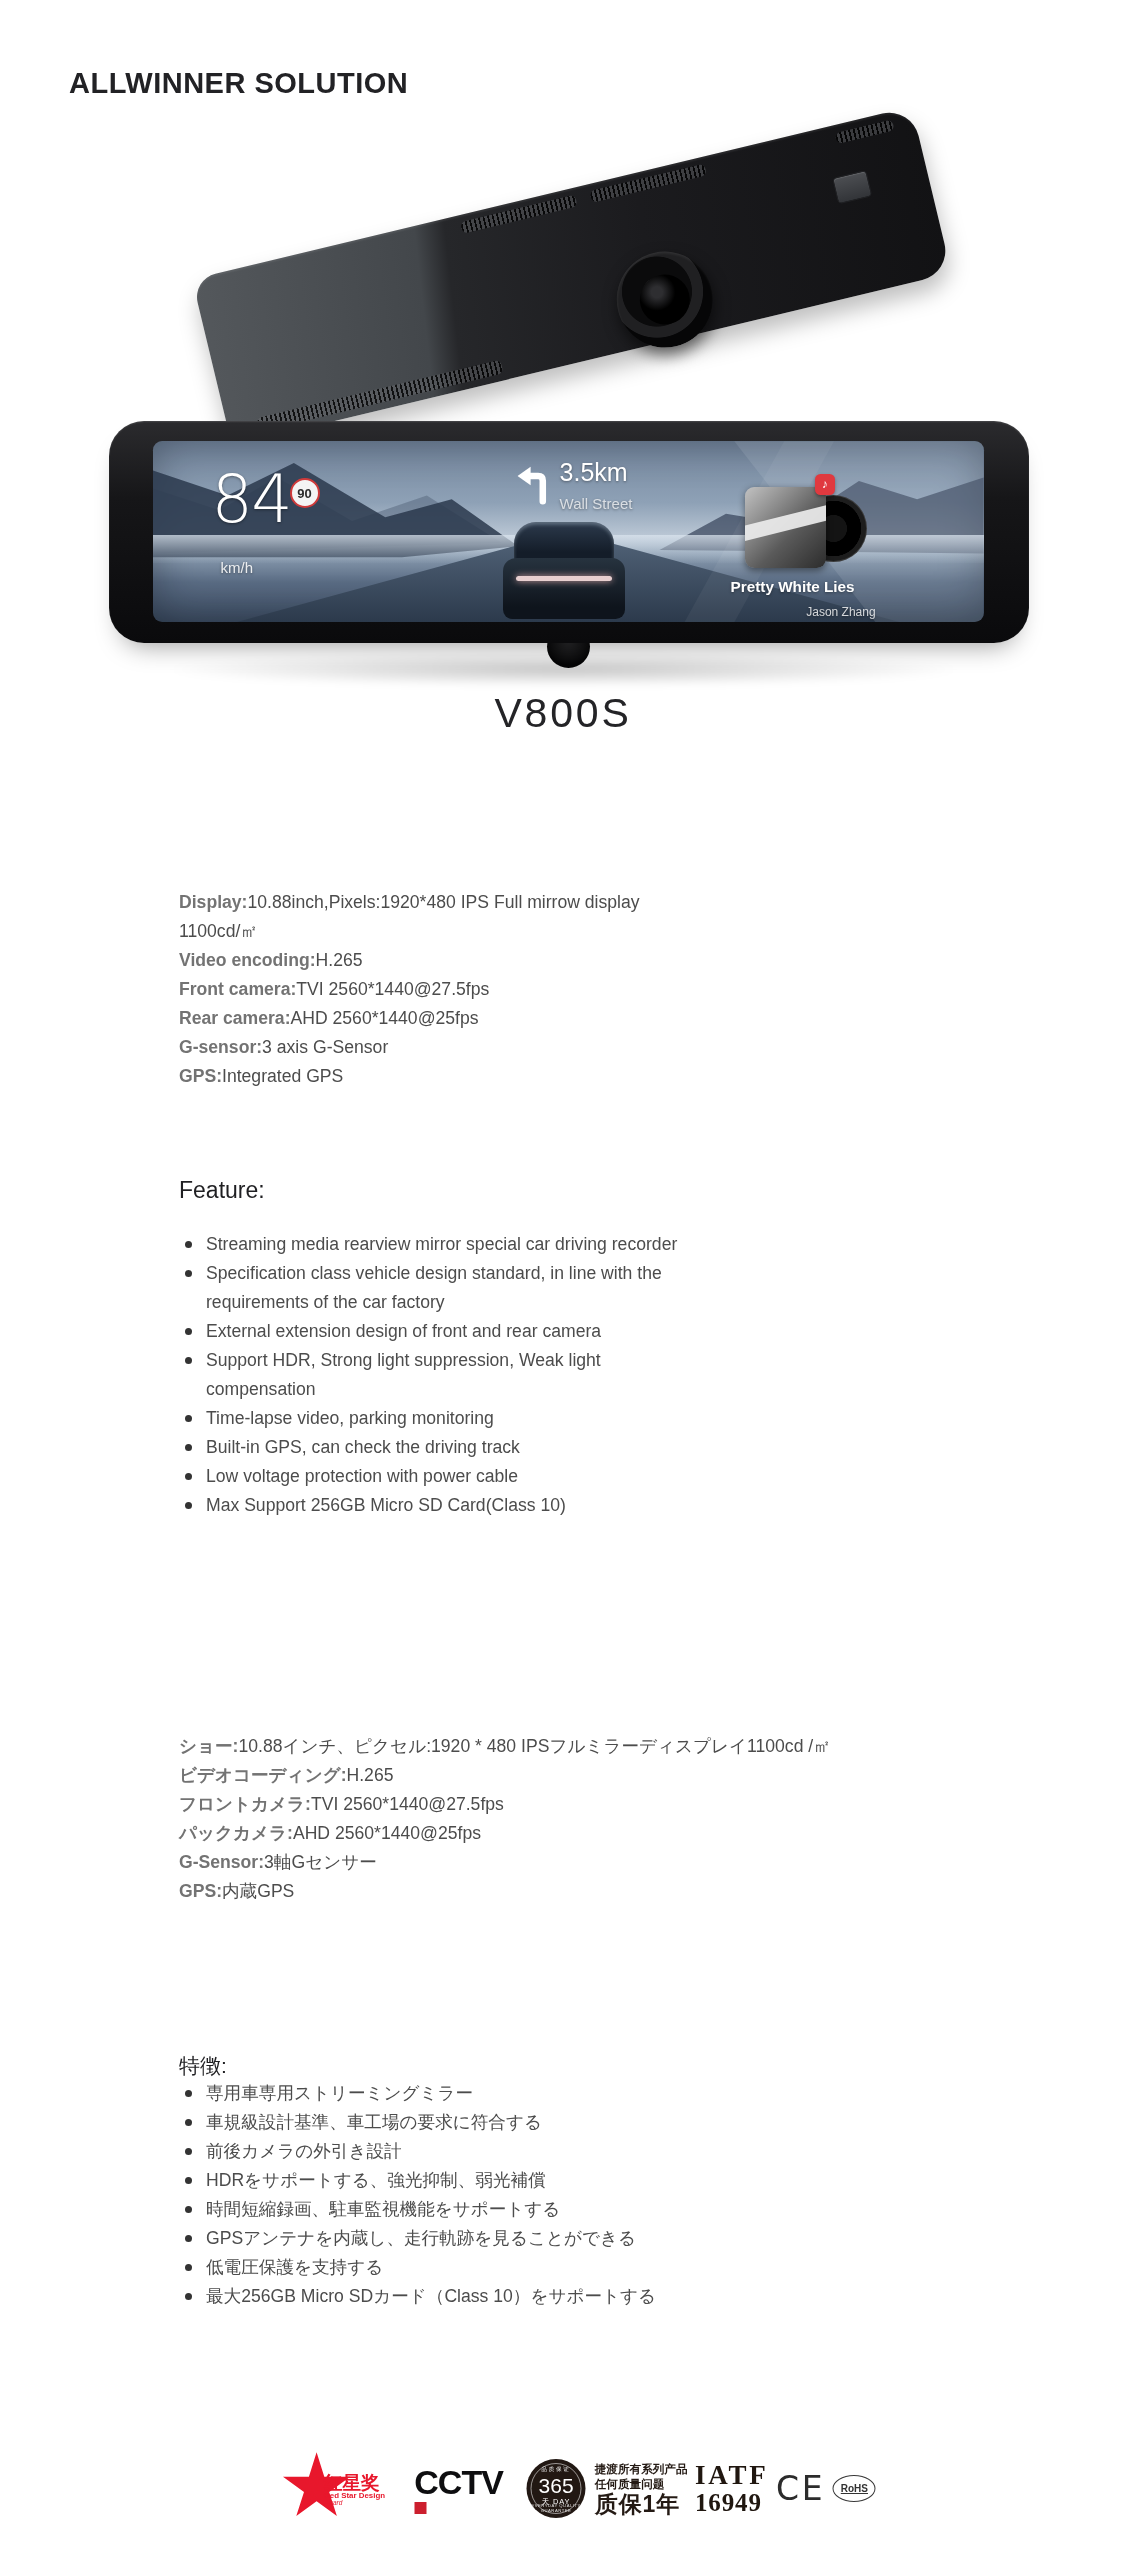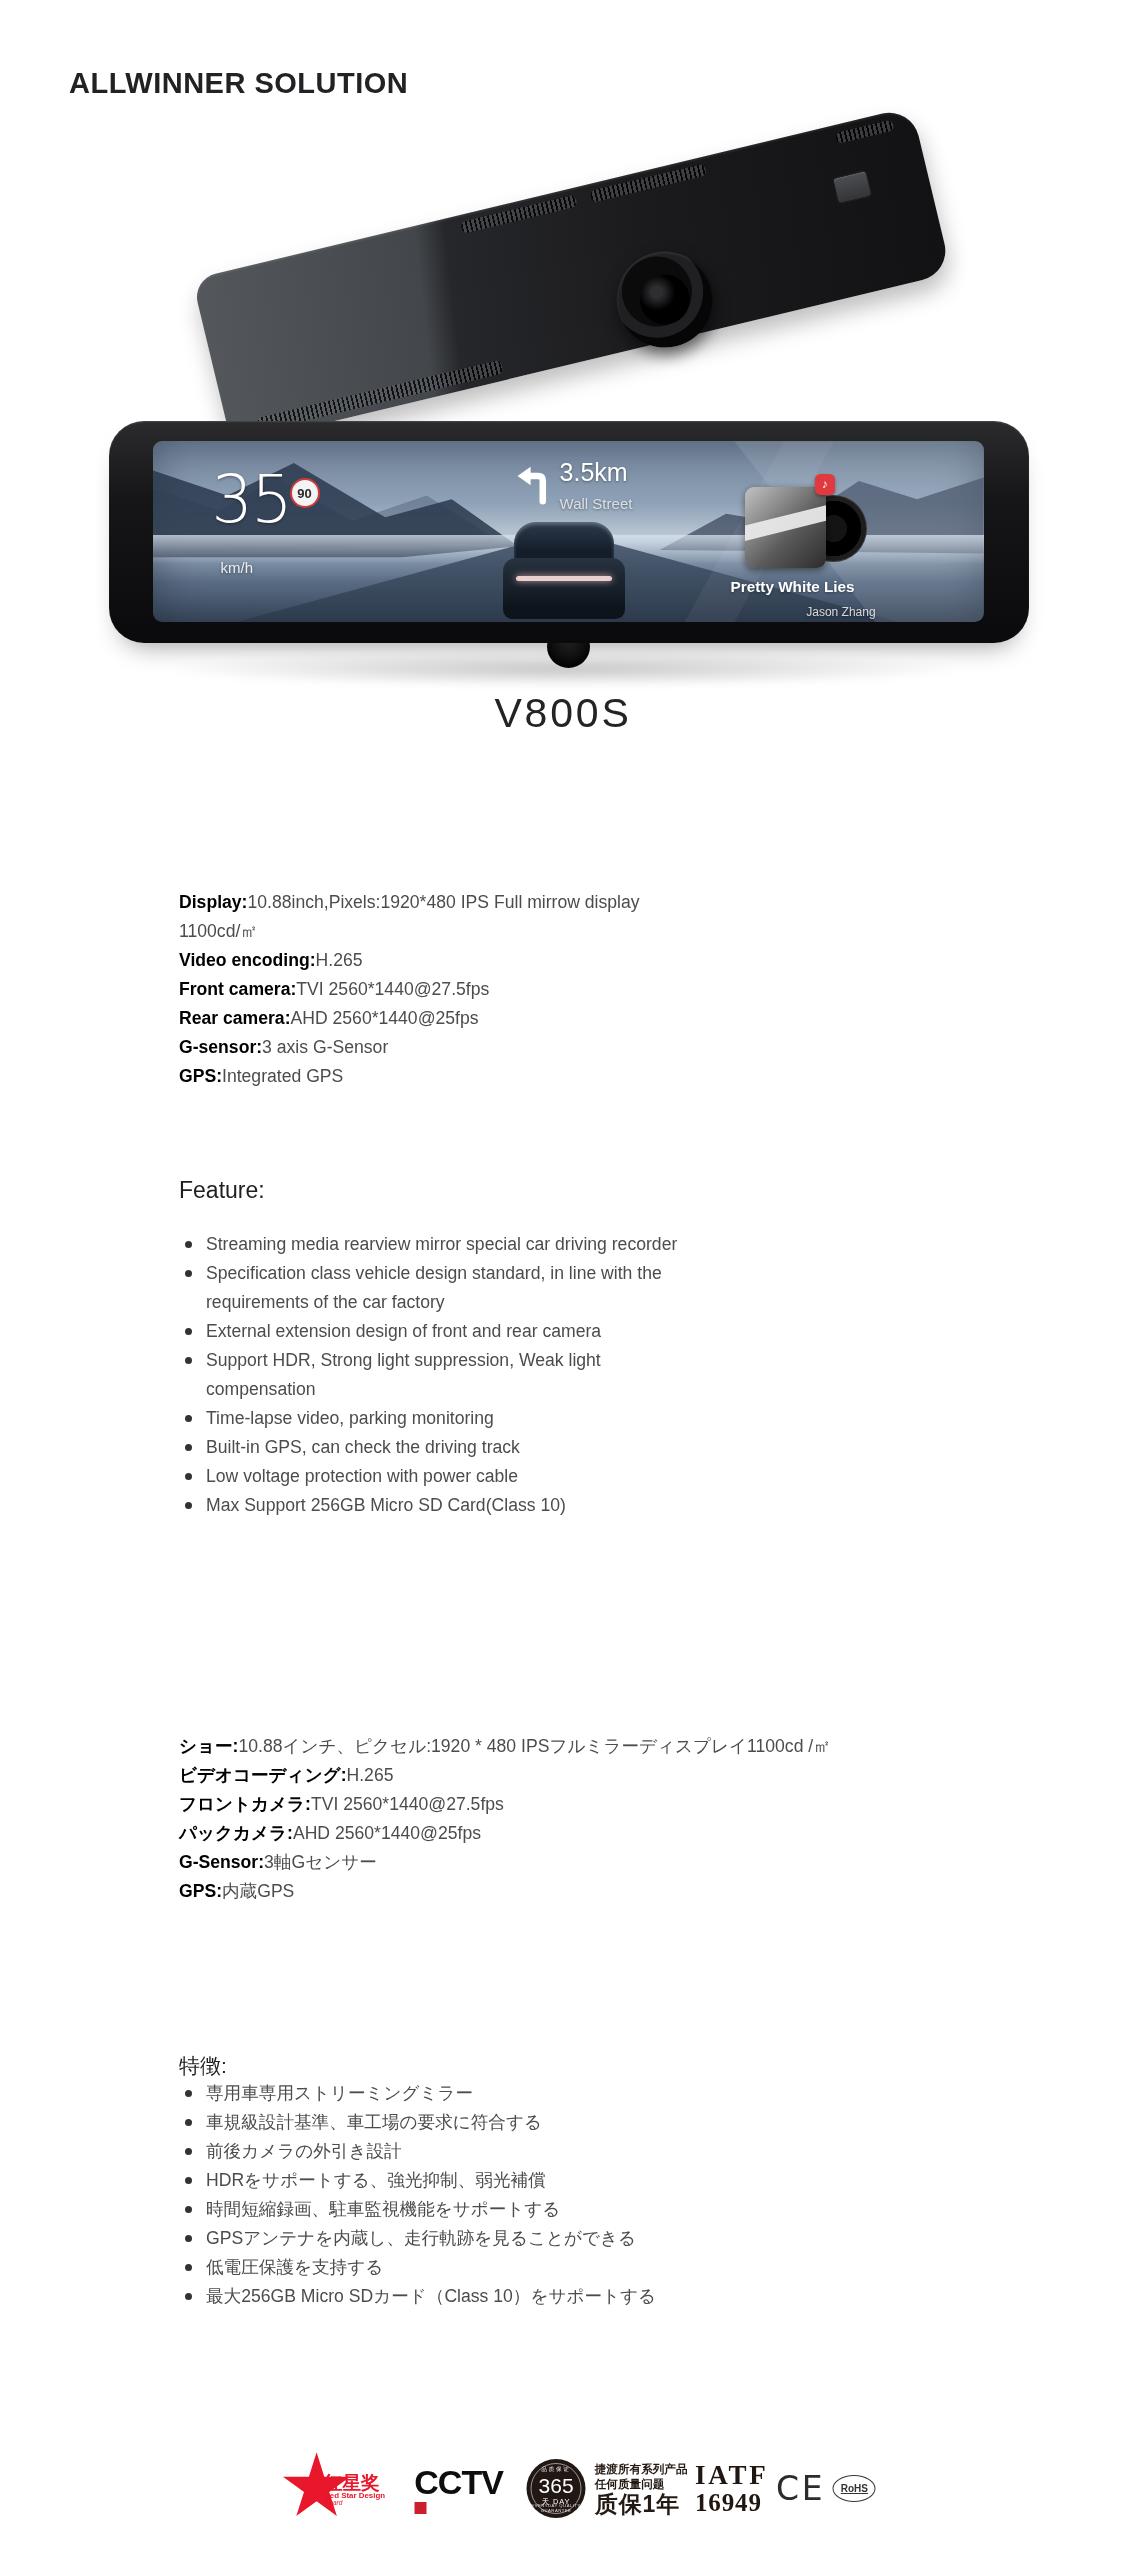--- a/index.html
+++ b/index.html
@@ -96,21 +96,21 @@
 
   
   .model{position:absolute;left:0;right:0;top:690px;text-align:center;font-size:41px;
       font-weight:300;letter-spacing:2.8px;color:#242427;}
 
   
   .specs{position:absolute;left:179px;font-size:17.6px;line-height:29px;color:#4c4c4c;}
   .specs-en{top:888px;width:504px;}
   .specs-jp{top:1732px;width:874px;}
   .spec-line{margin:0;}
-  .spec-label{font-weight:700;color:#000000;}
+  .spec-label{font-weight:700;color:#737373;}
 
   .feat-head{position:absolute;left:179px;margin:0;font-weight:400;color:#1f1f22;}
   .feat-head-en{top:1177px;font-size:23px;}
   .feat-head-jp{top:2052px;font-size:21px;}
 
   .feat-list{position:absolute;left:179px;margin:0;padding:0;list-style:none;
       font-size:17.6px;line-height:29px;color:#4c4c4c;}
   .feat-list-en{top:1230px;width:504px;}
   .feat-list-jp{top:2079px;width:666px;}
   .feat-list li{position:relative;padding-left:27px;margin:0;}
@@ -186,21 +186,21 @@
         <div class="layer mtn-far"></div>
         <div class="layer mtn-left"></div>
         <div class="layer mtn-right"></div>
         <div class="water"></div>
         <div class="layer road"></div>
 
         <div class="car-roof"></div>
         <div class="car-body"></div>
         <div class="car-light"></div>
 
-        <div class="scr-text speed-num">35</div>
+        <div class="scr-text speed-num">84</div>
         <div class="limit-badge">90</div>
         <div class="scr-text speed-unit">km/h</div>
 
         <svg class="nav-arrow" width="43" height="43" viewBox="0 0 46 46">
           <path d="M34 42 L34 20 Q34 15 29 15 L18 15" stroke="#ffffff" stroke-width="7" fill="none" stroke-linecap="round"></path>
           <path d="M21 5 L7 15 L21 25 Z" fill="#ffffff"></path>
         </svg>
         <div class="scr-text nav-dist">3.5km</div>
         <div class="scr-text nav-street">Wall Street</div>
 

